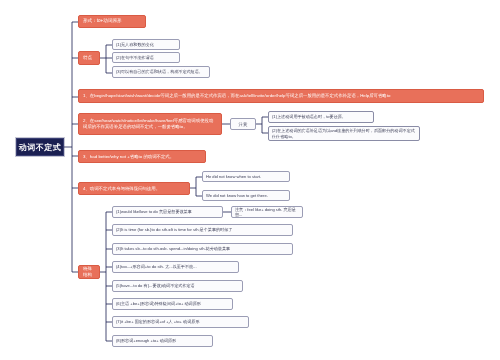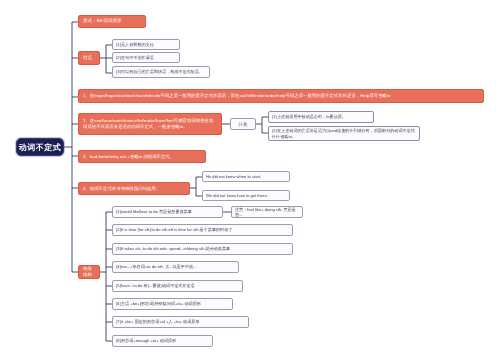--- a/index.html
+++ b/index.html
@@ -32,21 +32,21 @@
     box-sizing: border-box;
     display: flex;
     align-items: center;
     white-space: nowrap;
     overflow: hidden;
   }
   
   .root {
     background: #1b2052;
     border: 1px solid #3a3f73;
-    border-radius: 5px;
+    border-radius: 0;
     color: #ffffff;
     font-size: 8px;
     font-weight: bold;
     letter-spacing: 0.5px;
     padding: 0 6px;
     justify-content: center;
     box-shadow: 0 0 0 1px rgba(27,32,82,0.25);
   }
   
   .branch {

